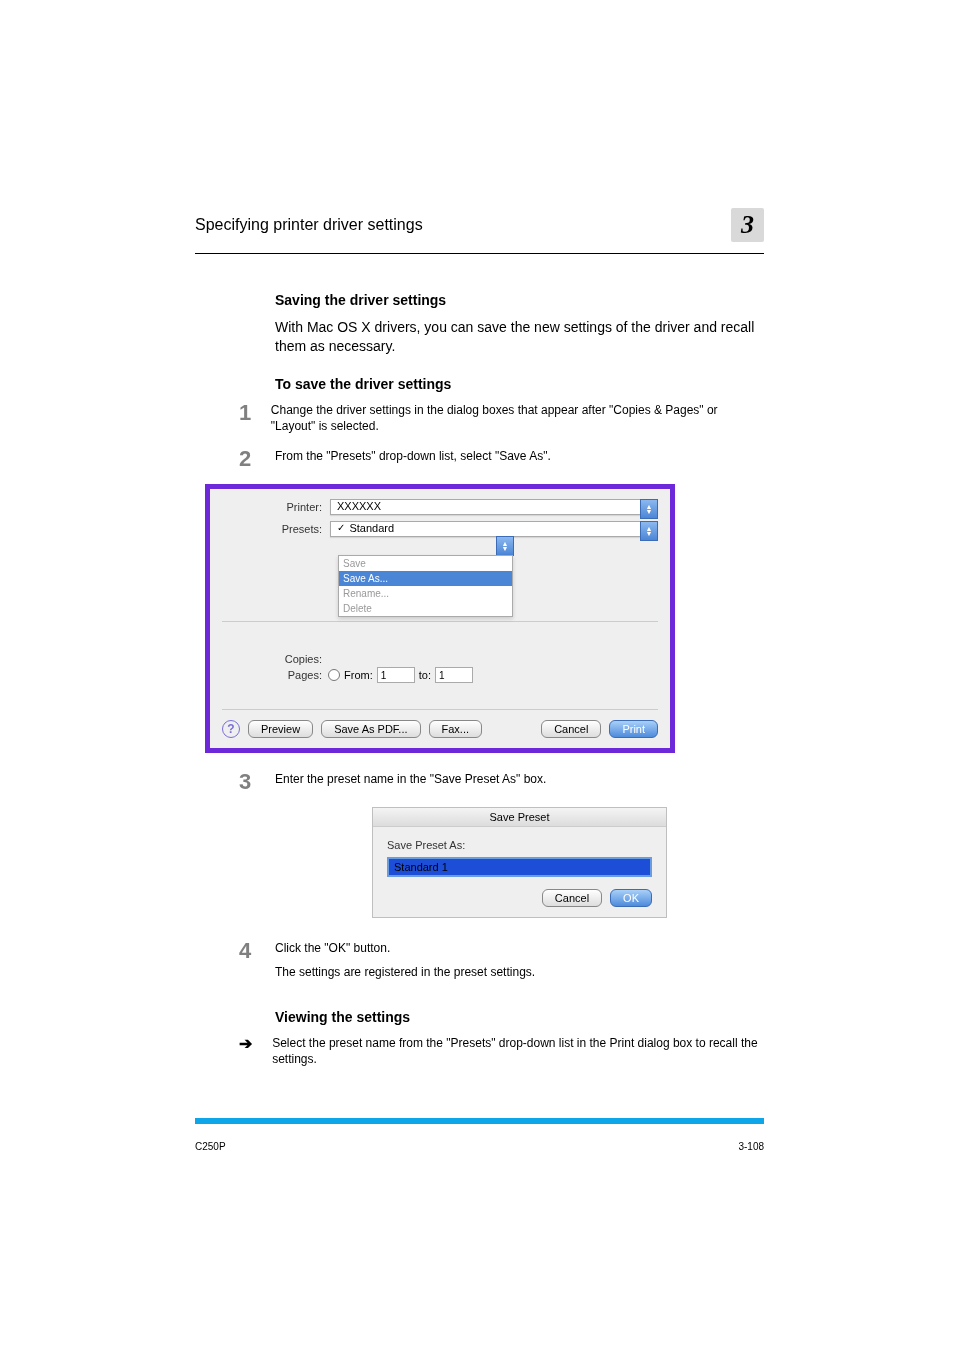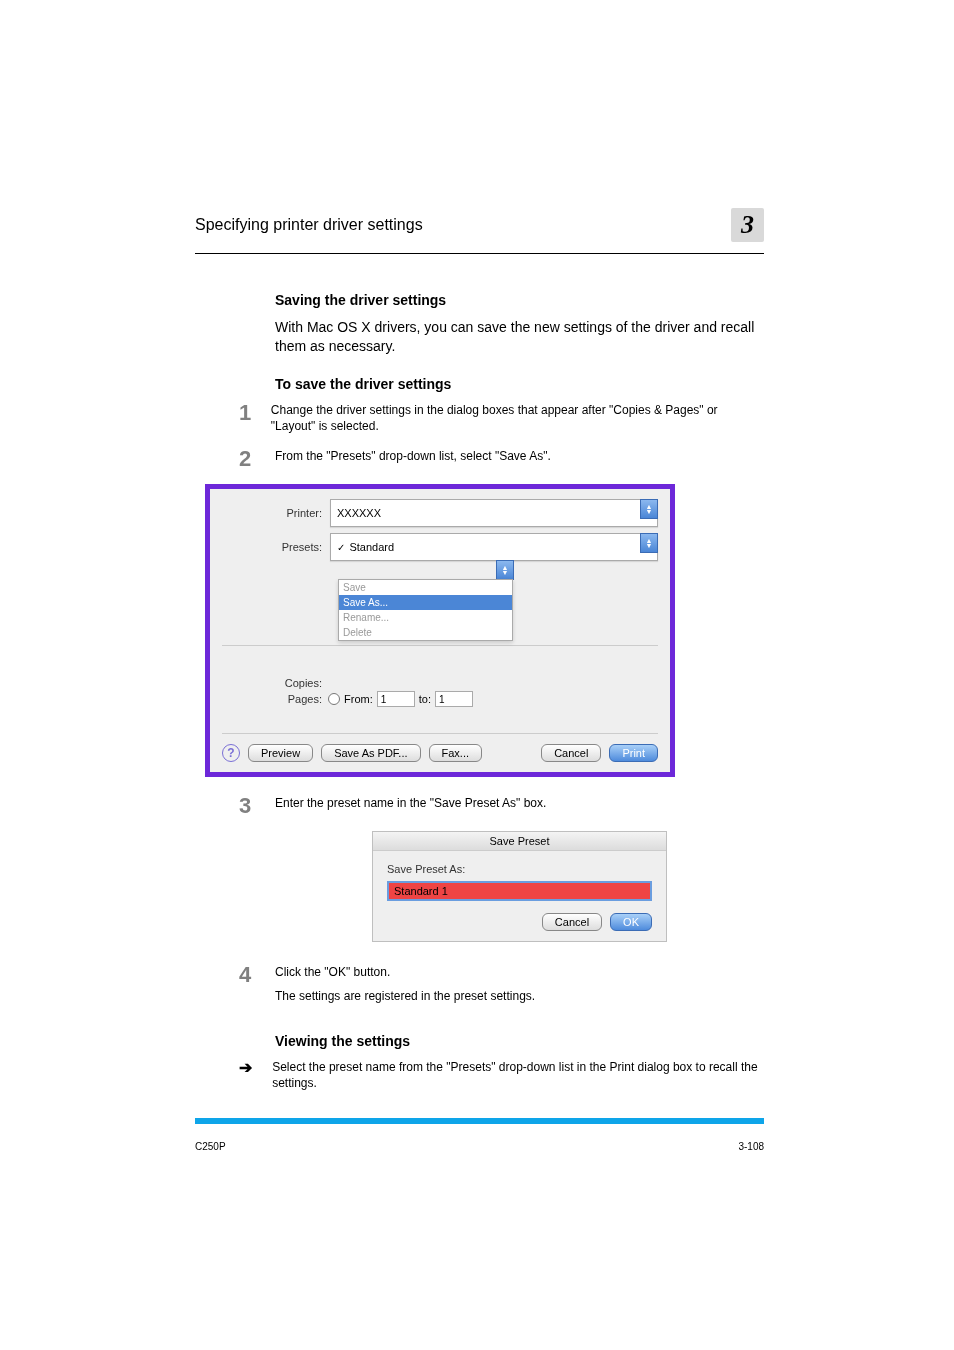--- a/index.html
+++ b/index.html
@@ -89,25 +89,25 @@
       margin-bottom: 6px;
     }
     .d1-label {
       width: 108px;
       text-align: right;
       padding-right: 8px;
       color: #333;
     }
     .d1-select {
       flex: 1;
-      height: 28px;
+      height: 16px;
       border: 1px solid #aaa;
       background: #fff;
       display: flex;
-      align-items: center;
+      align-items: flex-start;
       padding: 0 6px;
       position: relative;
       box-shadow: 0 1px 1px rgba(0,0,0,0.1);
     }
     .d1-select .sel-btn {
       position: absolute;
       right: -1px;
       top: -1px;
       width: 18px;
       height: 20px;
@@ -199,21 +199,21 @@
       border-bottom: 1px solid #ccc;
       background: linear-gradient(#f4f4f4, #dcdcdc);
     }
     .d2-body {
       padding: 12px 14px 10px 14px;
     }
     .d2-label { font-size: 11px; margin-bottom: 6px; color:#333;}
     .d2-input {
       border: 2px solid #6a9ddf;
       height: 20px;
-      background: #ef4444;
+      background: #1d4ed8;
       padding: 0 5px;
       display: flex;
       align-items: center;
       font-size: 11px;
       margin-bottom: 12px;
     }
     .d2-btns { display:flex; justify-content:flex-end; gap:8px; }
 
     .footer {
       position: absolute;

